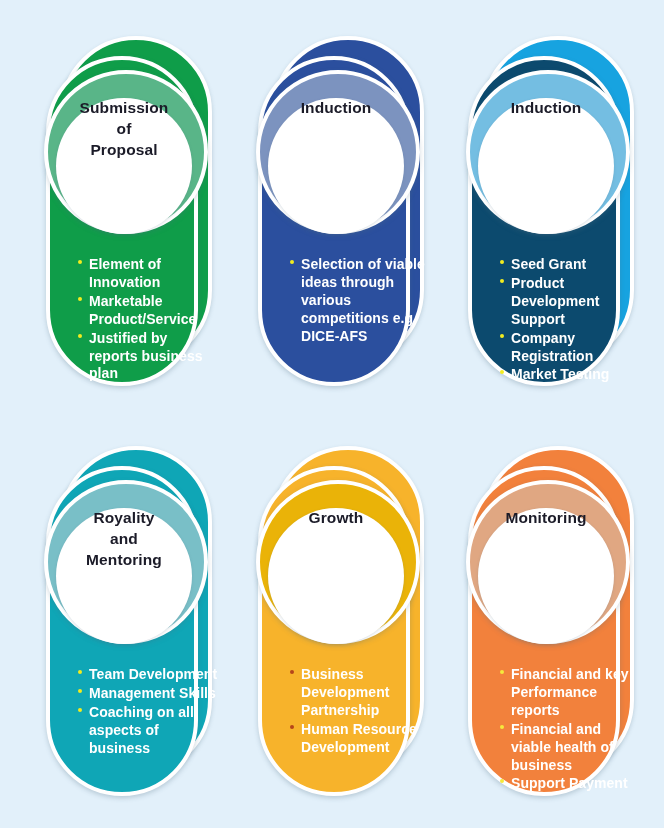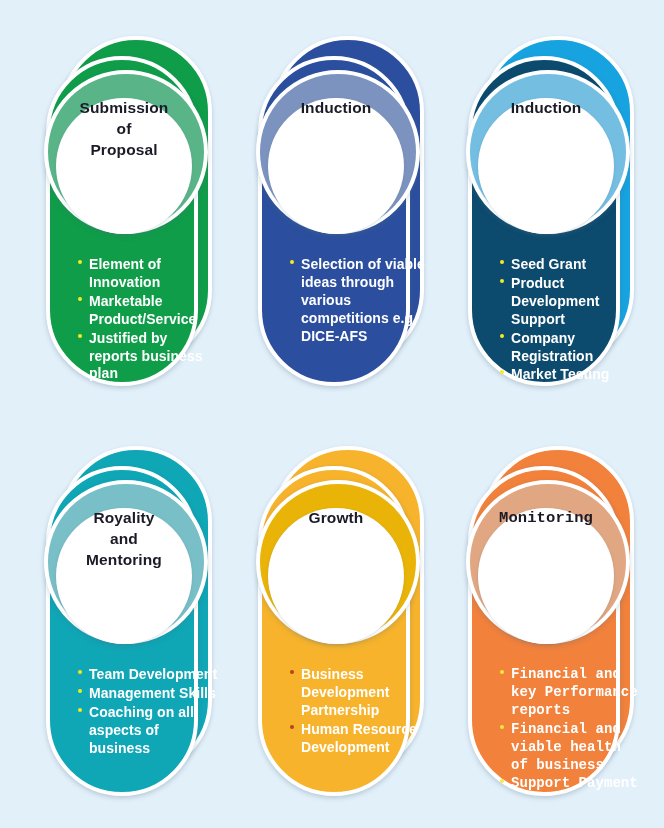--- a/index.html
+++ b/index.html
@@ -197,21 +197,21 @@
           </div>
         </div>
         <div class="bullets">
           <ul>
             <li><span class="dot" style="background: rgb(181, 69, 26);"></span><span>Business Development Partnership</span></li>
             <li><span class="dot" style="background: rgb(181, 69, 26);"></span><span>Human Resource Development</span></li>
           </ul>
         </div>
       </div>
     </div>
-    <div class="card t-orange" style="left: 460px; top: 446px; font-family: Liberation Mono, monospace;">
+    <div class="card t-orange" style="left: 460px; top: 446px;">
       <div class="pill-back"></div>
       <div class="pill-front">
         <div class="ring">
           <div class="disc">
             <div class="disc-title">Monitoring</div>
           </div>
         </div>
         <div class="bullets">
           <ul>
             <li><span class="dot" style="background: rgb(245, 233, 60);"></span><span>Financial and key Performance reports</span></li>

